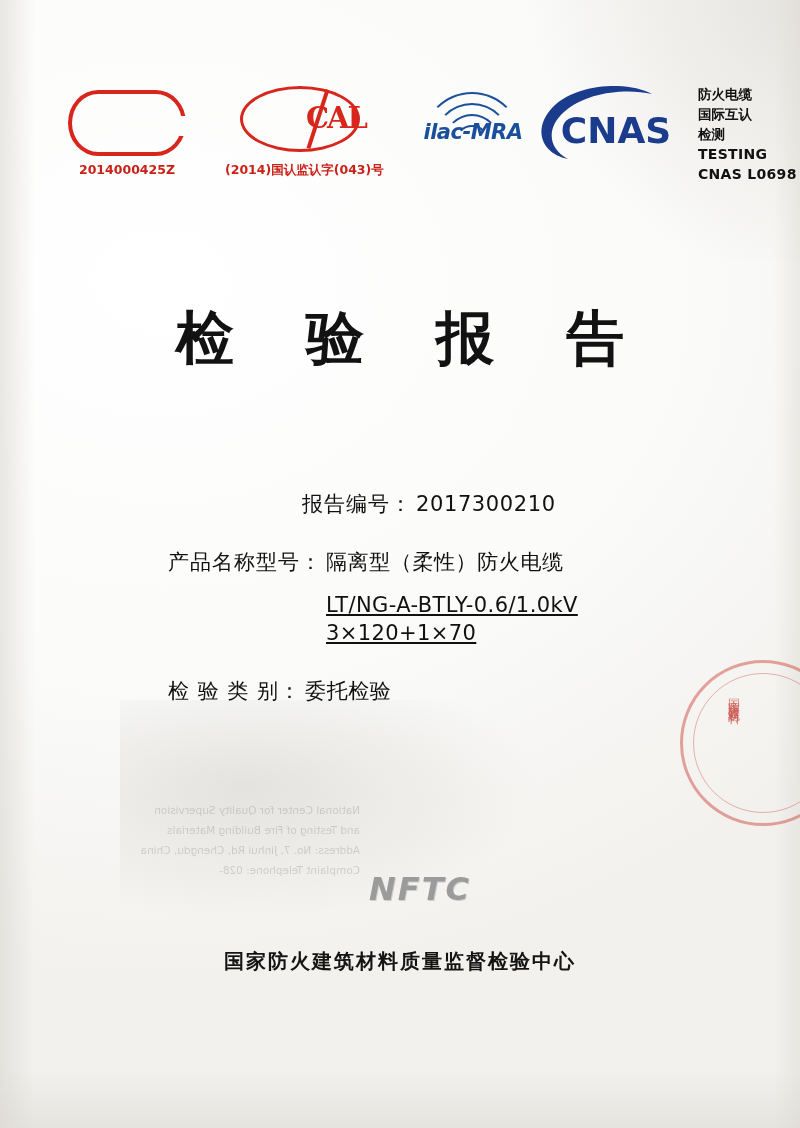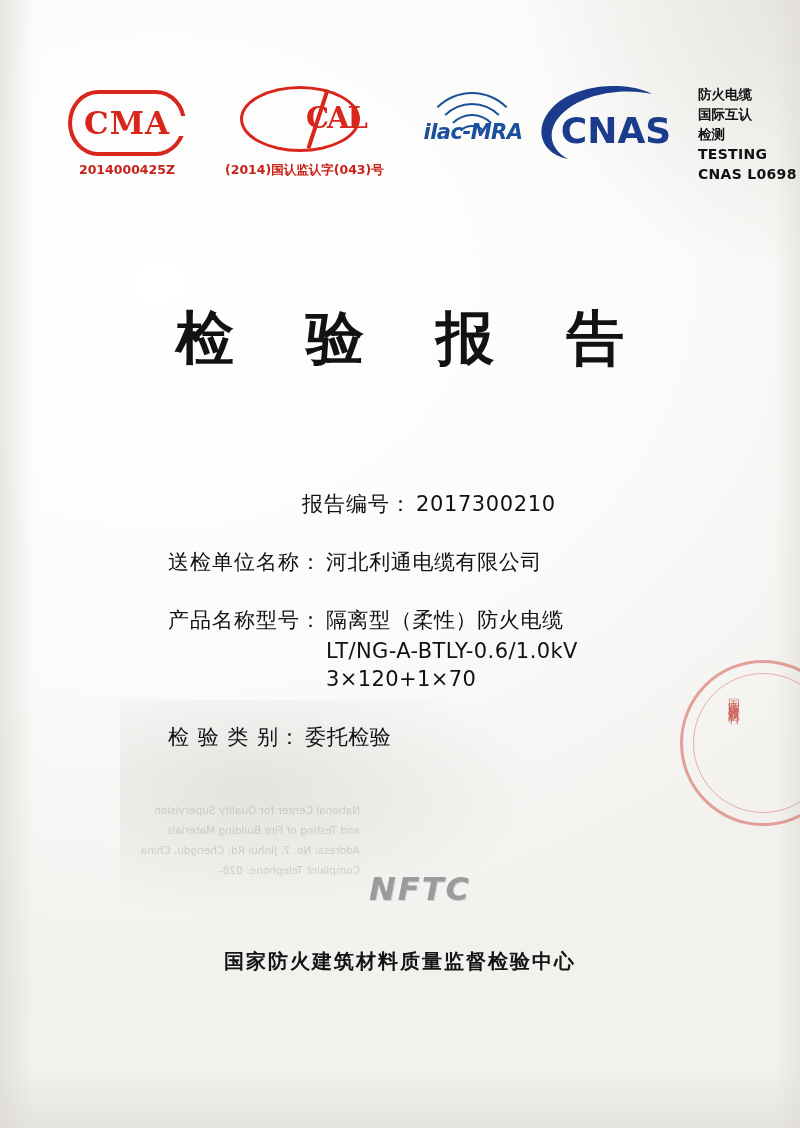--- a/index.html
+++ b/index.html
@@ -236,21 +236,22 @@
     letter-spacing: 1px;
   }
   .field-value {
     margin-left: 4px;
     letter-spacing: .6px;
   }
   .field-value .line2 {
     display: block;
     font-family: "DejaVu Sans", "Liberation Sans", sans-serif;
     letter-spacing: .4px;
-    margin-top: 3px;
+    margin-top: 15px;
+    text-decoration: underline;
   }
 
   
   .seal {
     position: absolute;
     right: -46px;
     top: 660px;
     width: 160px;
     height: 160px;
     border-radius: 50%;
@@ -330,21 +331,20 @@
   <div class="paper-shade-left"></div>
   <div class="paper-shade-right"></div>
   <div class="paper-shade-bottom"></div>
   <div class="paper-shade-topright"></div>
   <div class="paper-crease"></div>
 
   <div class="marks">
 
     <div class="mark mark-cma">
       <div class="cma-logo">
-        <div class="cma-text">CMA</div>
         <div class="cma-notch"></div>
       </div>
       <div class="mark-caption">2014000425Z</div>
     </div>
 
     <div class="mark mark-cal">
       <div class="cal-logo">
         <div class="cal-ellipse"></div>
         <div class="cal-letters">CAL</div>
         <div class="cal-slash"></div>
@@ -384,24 +384,20 @@
 
   <div class="doc-title">检 验 报 告</div>
 
   <div class="fields">
 
     <div class="field-row indent">
       <div class="field-label">报告编号：</div>
       <div class="field-value">2017300210</div>
     </div>
 
-    <div class="field-row">
-      <div class="field-label">送检单位名称：</div>
-      <div class="field-value">河北利通电缆有限公司</div>
-    </div>
 
     <div class="field-row">
       <div class="field-label">产品名称型号：</div>
       <div class="field-value">
         <span>隔离型（柔性）防火电缆</span>
         <span class="line2">LT/NG-A-BTLY-0.6/1.0kV 3×120+1×70</span>
       </div>
     </div>
 
     <div class="field-row">

